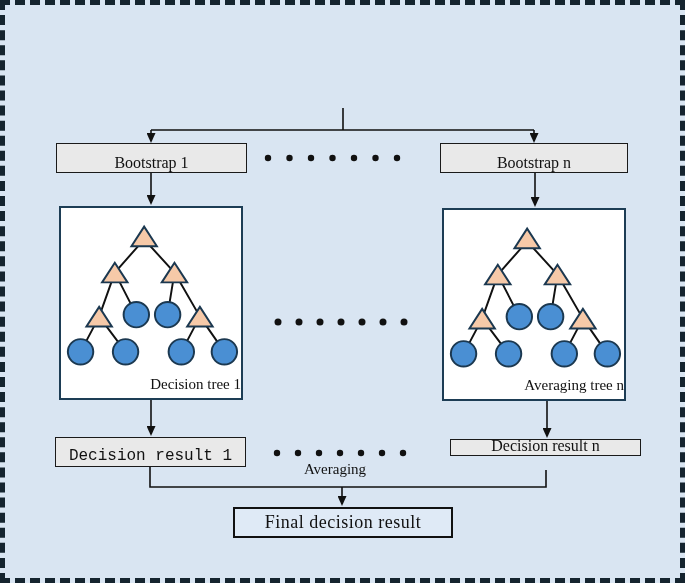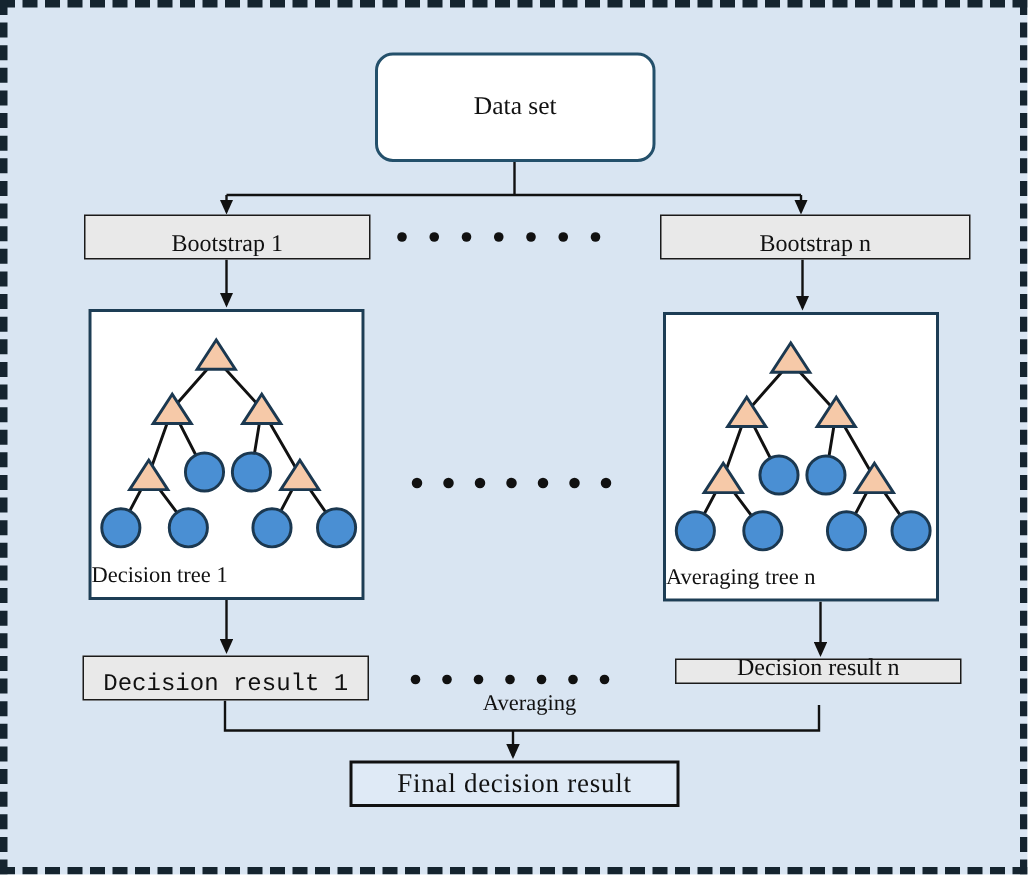--- a/index.html
+++ b/index.html
@@ -28,40 +28,40 @@
     border:2px solid var(--dataset-border);
     border-radius:12px;font-size:17px;
   }
   .graybox{
     background:var(--gray-box-fill);
     border:1.5px solid var(--gray-box-border);
     font-size:16px;
     align-items:flex-end;
   }
   .bootstrap-left{left:51px;top:138px;width:191px;height:30px;}
-  .bootstrap-right{left:435px;top:138px;width:207px;height:30px;}
+  .bootstrap-right{left:435px;top:138px;width:188px;height:30px;}
   .result-left{left:50px;top:432px;width:191px;height:30px;font-family:Liberation Mono, monospace;}
   .result-right{left:445px;top:434px;width:191px;height:17px;}
   .panel{
     position:absolute;z-index:2;box-sizing:border-box;
     background:var(--panel-fill);
     border:2.5px solid var(--panel-border);
   }
   .panel-left{left:54px;top:201px;width:184px;height:194px;}
   .panel-right{left:437px;top:203px;width:184px;height:193px;}
   .tree-svg{position:absolute;left:0;top:2px;width:100%;height:158px;}
   .tree-edge{stroke:var(--edge-color);stroke-width:2;fill:none;}
   .tri{fill:var(--triangle-fill);stroke:var(--node-stroke);stroke-width:2;}
   .circ{fill:var(--circle-fill);stroke:var(--node-stroke);stroke-width:2;}
   .tree-label{
     position:absolute;bottom:5px;left:0;width:100%;
-    text-align:left;font-size:15px;
+    text-align:right;font-size:15px;
   }
   .averaging{
-    position:absolute;z-index:2;left:283px;top:456px;width:130px;
+    position:absolute;z-index:2;left:265px;top:456px;width:130px;
     text-align:center;font-size:15px;
   }
   .final{
     left:228px;top:502px;width:220px;height:31px;
     background:var(--final-fill);
     border:2px solid var(--final-border);
     font-size:18px;letter-spacing:.5px;
   }
 </style>
 </head>
@@ -122,23 +122,20 @@
         <circle cx="272" cy="448" r="3.2"></circle>
         <circle cx="293" cy="448" r="3.2"></circle>
         <circle cx="314" cy="448" r="3.2"></circle>
         <circle cx="335" cy="448" r="3.2"></circle>
         <circle cx="356" cy="448" r="3.2"></circle>
         <circle cx="377" cy="448" r="3.2"></circle>
         <circle cx="398" cy="448" r="3.2"></circle>
       </g>
   </svg>
 
-  <div class="box dataset">
-    <span>Data set</span>
-  </div>
 
   <div class="box graybox bootstrap-left">
     <span>Bootstrap 1</span>
   </div>
   <div class="box graybox bootstrap-right">
     <span>Bootstrap n</span>
   </div>
 
   <div class="panel panel-left">
     <svg class="tree-svg" viewBox="0 0 184 160" preserveAspectRatio="xMidYMin meet">

